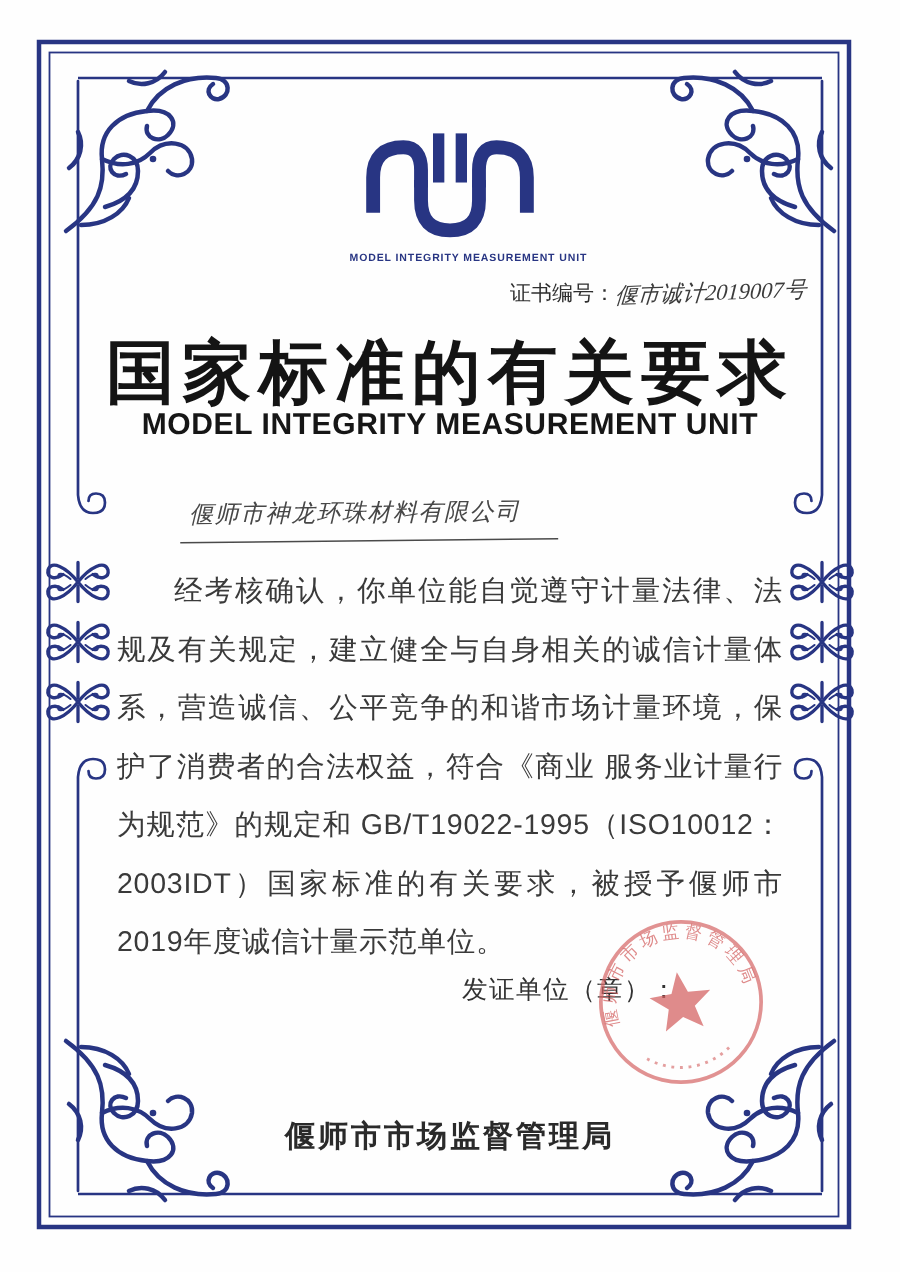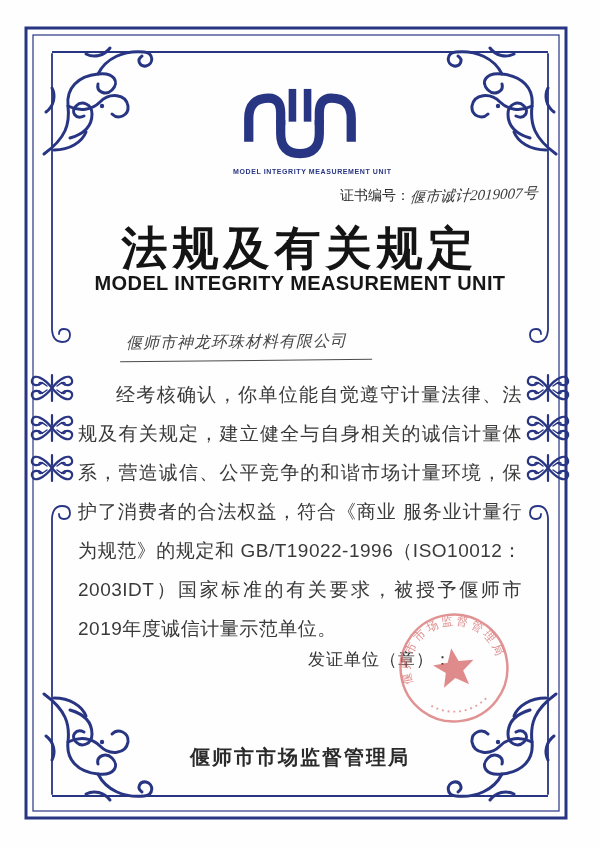--- a/index.html
+++ b/index.html
@@ -133,26 +133,26 @@
         <path d="M84,13 V52"></path>
       </g>
     </svg>
     <div class="logo-caption">MODEL INTEGRITY MEASUREMENT UNIT</div>
   </div>
 
   <div class="abs cert-no">
     <span class="label">证书编号：</span><span class="value">偃市诚计2019007号</span>
   </div>
 
-  <div class="abs title-cn">法规及有关规定</div>
+  <div class="abs title-cn">国家标准的有关要求</div>
   <div class="abs title-en">MODEL INTEGRITY MEASUREMENT UNIT</div>
 
   <div class="abs awardee">偃师市神龙环珠材料有限公司</div>
 
-  <div class="abs body-text">经考核确认，你单位能自觉遵守计量法律、法规及有关规定，建立健全与自身相关的诚信计量体系，营造诚信、公平竞争的和谐市场计量环境，保护了消费者的合法权益，符合《商业 服务业计量行为规范》的规定和 GB/T19022-1996（ISO10012：2003IDT）国家标准的有关要求，被授予偃师市2019年度诚信计量示范单位。</div>
+  <div class="abs body-text">经考核确认，你单位能自觉遵守计量法律、法规及有关规定，建立健全与自身相关的诚信计量体系，营造诚信、公平竞争的和谐市场计量环境，保护了消费者的合法权益，符合《商业 服务业计量行为规范》的规定和 GB/T19022-1995（ISO10012：2003IDT）国家标准的有关要求，被授予偃师市2019年度诚信计量示范单位。</div>
 
   <div class="abs issuer-label">发证单位（章）：</div>
 
   <svg class="abs seal" viewBox="0 0 130 130" xmlns="http://www.w3.org/2000/svg">
     <g transform="rotate(-8 65 65)">
       <circle cx="65" cy="65" r="56" stroke="#d35f5f" stroke-width="2.6" fill="none" opacity=".8"></circle>
       <path id="sealArc" d="M 22,82 A 46,46 0 1 1 108,82" fill="none"></path>
       <text font-size="12" fill="#d35f5f" letter-spacing="3" opacity=".85" font-family="Liberation Sans, DejaVu Sans, sans-serif">
         <textPath href="#sealArc" startOffset="4%">偃师市市场监督管理局</textPath>
       </text>

